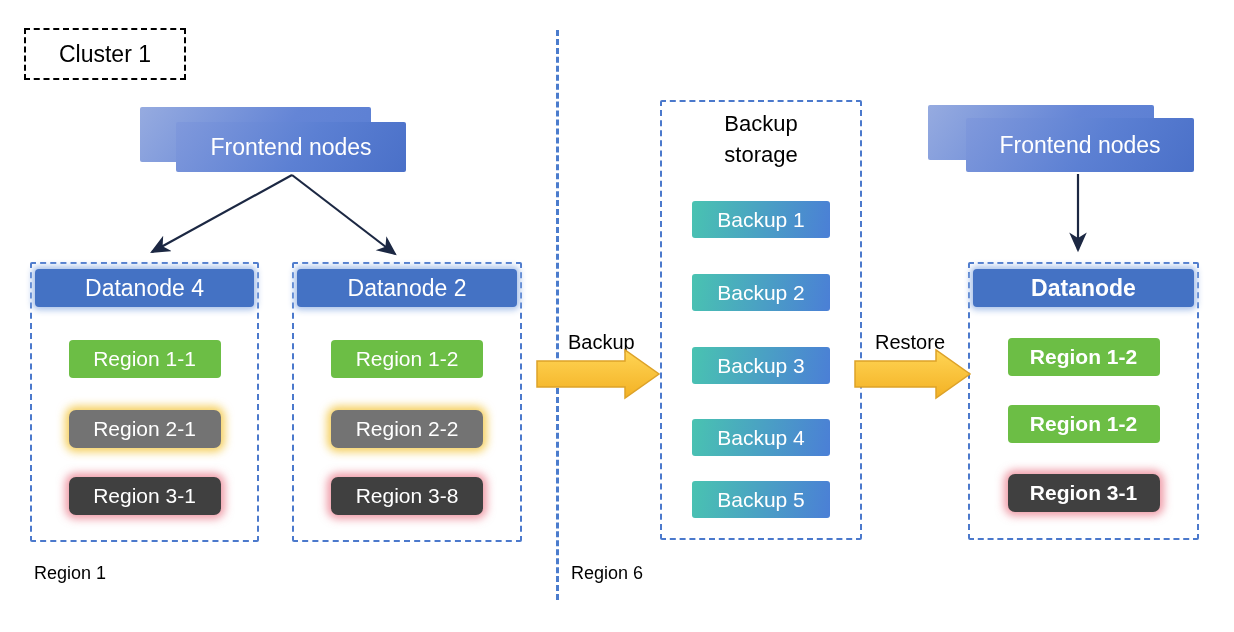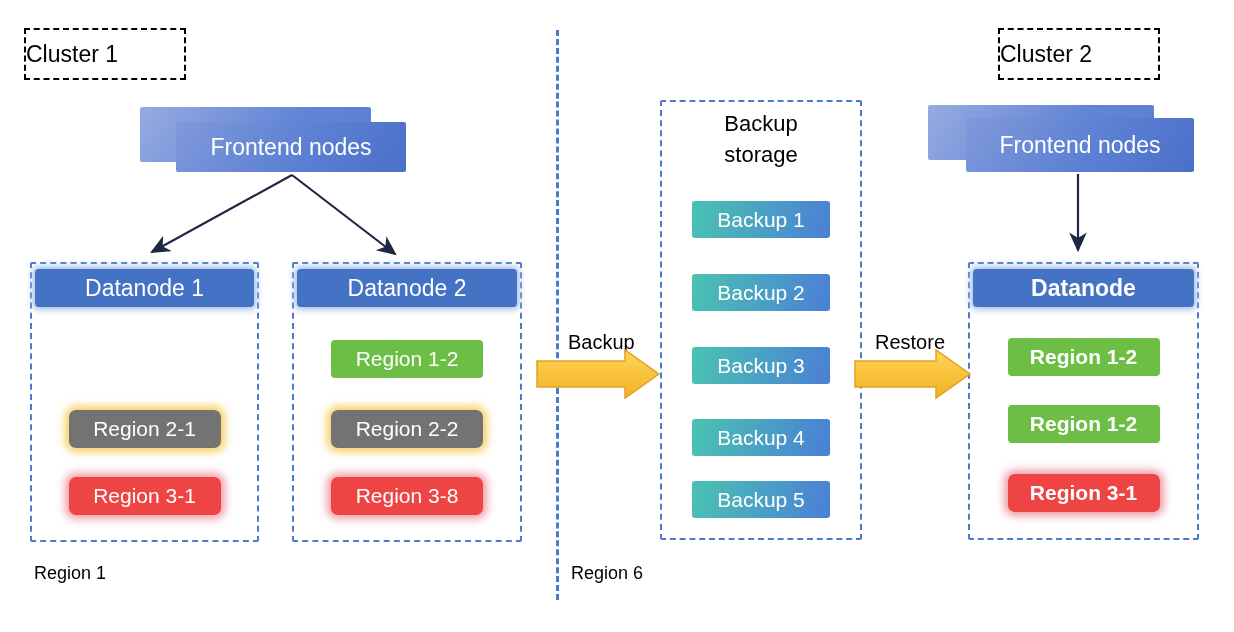--- a/index.html
+++ b/index.html
@@ -2,21 +2,21 @@
 <html><head>
 <meta charset="utf-8">
 <style>
   html,body{margin:0;padding:0;background:#fff;}
   #canvas{
     position:relative;width:1234px;height:632px;background:#fff;overflow:hidden;
     font-family:"Liberation Sans","DejaVu Sans",sans-serif;color:#111;
   }
   
   .cluster-box{
-    position:absolute;border:2px dashed #000;display:flex;align-items:center;justify-content:flex-start;
+    position:absolute;border:2px dashed #000;display:flex;align-items:center;justify-content:center;
     font-size:23px;color:#000;background:#fff;
   }
   
   .fe-back{
     position:absolute;border-radius:2px;
     background:linear-gradient(125deg,#96abe0 0%,#6485d6 60%,#5b7fd3 100%);
   }
   .fe-front{
     position:absolute;border-radius:2px;display:flex;align-items:center;justify-content:center;
     background:linear-gradient(125deg,#8099dc 0%,#5c80d3 55%,#4a70c8 100%);
@@ -30,21 +30,21 @@
     display:flex;align-items:center;justify-content:center;
     box-shadow:0 0 6px 3px rgba(167,192,233,0.95);
   }
   
   .badge{
     position:absolute;height:38px;width:152px;left:calc(50% - 76px);border-radius:4px;
     display:flex;align-items:center;justify-content:center;color:#fff;font-size:21px;white-space:nowrap;
   }
   .badge.green{background:#6cbe45;}
   .badge.yellow{background:#737373;border-radius:7px;box-shadow:0 0 9px 4px rgba(240,183,12,0.65);}
-  .badge.red{background:#ef4444;border-radius:7px;box-shadow:0 0 9px 4px rgba(226,74,96,0.55);}
+  .badge.red{background:#404040;border-radius:7px;box-shadow:0 0 9px 4px rgba(226,74,96,0.55);}
   .badge.teal{
     height:37px;width:138px;left:calc(50% - 69px);border-radius:3px;
     background:linear-gradient(100deg,#49c3b1 0%,#4b7fd6 100%);
   }
   
   .bs{position:absolute;border:2px dashed #4b79cc;border-radius:2px;background:#fff;}
   .bs-title{
     position:absolute;top:6px;left:0;right:0;text-align:center;
     font-size:22px;line-height:31px;color:#000;white-space:pre-line;
   }
@@ -67,21 +67,24 @@
     <span>Cluster 1</span>
   </div>
 
   <div class="fe-back" style="left:140px;top:107px;width:231px;height:55px;"></div>
   <div class="fe-front" style="left:176px;top:122px;width:230px;height:50px;">
     <span>Frontend nodes</span>
   </div>
 
   <div class="dn" style="left:30px;top:262px;width:225px;height:276px;">
     <div class="dn-header">
-      <span>Datanode 1</span>
+      <span>Datanode 4</span>
+    </div>
+    <div class="badge green" style="top:76px;">
+      <span>Region 1-1</span>
     </div>
     <div class="badge yellow" style="top:146px;">
       <span>Region 2-1</span>
     </div>
     <div class="badge red" style="top:213px;">
       <span>Region 3-1</span>
     </div>
   </div>
 
   <div class="dn" style="left:292px;top:262px;width:226px;height:276px;">
@@ -112,23 +115,20 @@
       <span>Backup 3</span>
     </div>
     <div class="badge teal" style="top:317px;">
       <span>Backup 4</span>
     </div>
     <div class="badge teal" style="top:379px;">
       <span>Backup 5</span>
     </div>
   </div>
 
-  <div class="cluster-box" style="left:998px;top:28px;width:158px;height:48px;">
-    <span>Cluster 2</span>
-  </div>
 
   <div class="fe-back" style="left:928px;top:105px;width:226px;height:55px;"></div>
   <div class="fe-front" style="left:966px;top:118px;width:228px;height:54px;">
     <span>Frontend nodes</span>
   </div>
 
   <div class="dn" style="left:968px;top:262px;width:227px;height:274px;font-weight:bold;">
     <div class="dn-header">
       <span>Datanode</span>
     </div>

